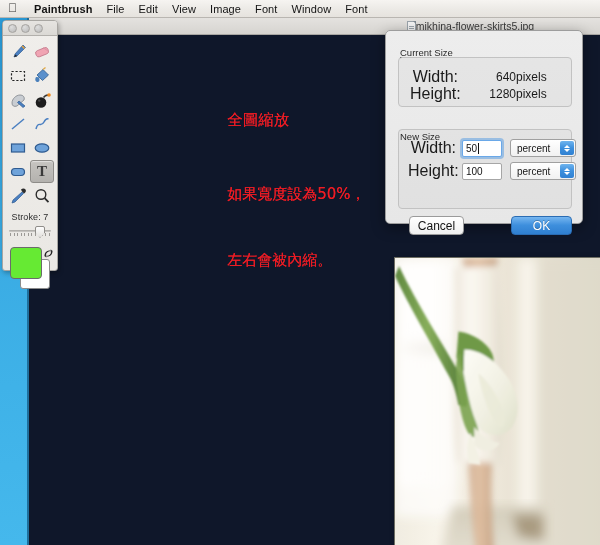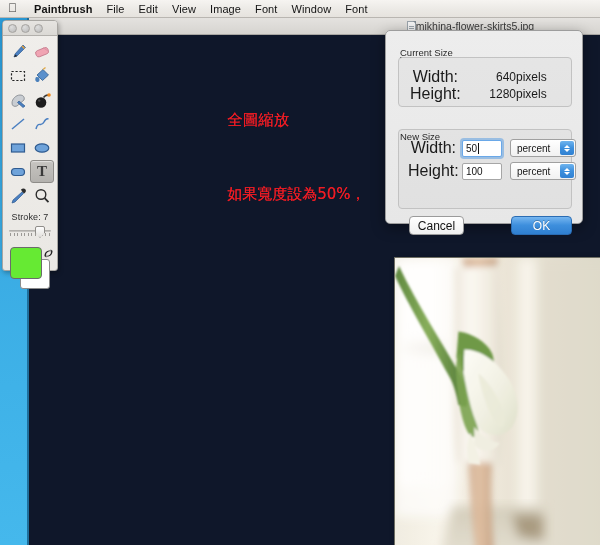--- a/index.html
+++ b/index.html
@@ -375,20 +375,21 @@
         <span>mikhina-flower-skirts5.jpg</span>
       </div>
     </div>
 
     <div id="canvas-area">
       <div id="canvas-text" style="color: rgb(237, 28, 36);">
         <span class="line1">全圖縮放</span>
         <span class="gap"></span>
         <span>如果寬度設為50%，</span>
         <br>
+        <span>左右會被內縮。</span>
       </div>
 
       <div id="photo">
         <svg viewBox="0 0 228 319" preserveAspectRatio="none">
           <defs>
             <linearGradient id="wallg" x1="0" y1="0" x2="1" y2="0">
               <stop offset="0%" stop-color="#efece0"></stop>
               <stop offset="18%" stop-color="#f7f4ea"></stop>
               <stop offset="38%" stop-color="#efe9dc"></stop>
               <stop offset="55%" stop-color="#e6e1d1"></stop>

